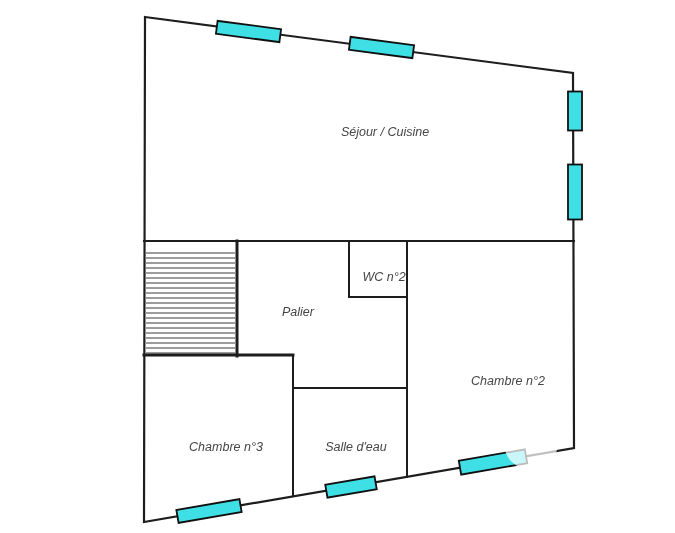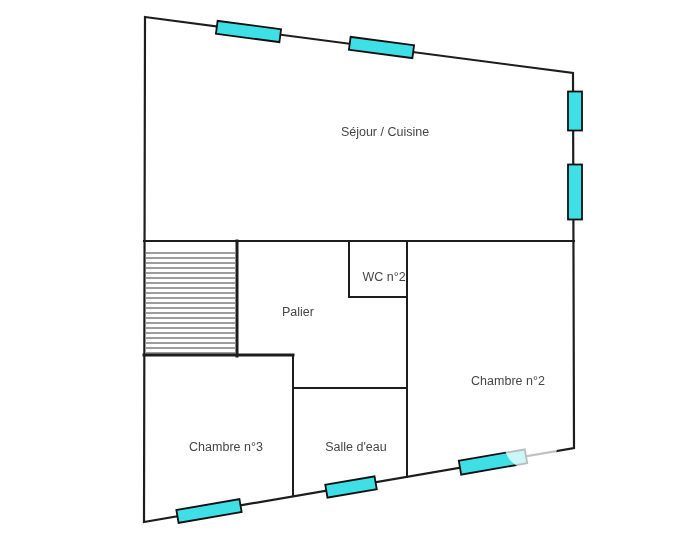--- a/index.html
+++ b/index.html
@@ -9,20 +9,21 @@
     width: 675px;
     height: 533px;
     overflow: hidden;
     font-family: "Liberation Sans", sans-serif;
   }
   .plan-wrap {
     position: relative;
     width: 675px;
     height: 533px;
     background: #ffffff;
+    font-style: italic;
   }
   svg { display: block; }
   .room-label {
     font-family: "Liberation Sans", sans-serif;
     font-size: 12.5px;
     fill: #464646;
   }
 </style>
 </head>
 <body>

